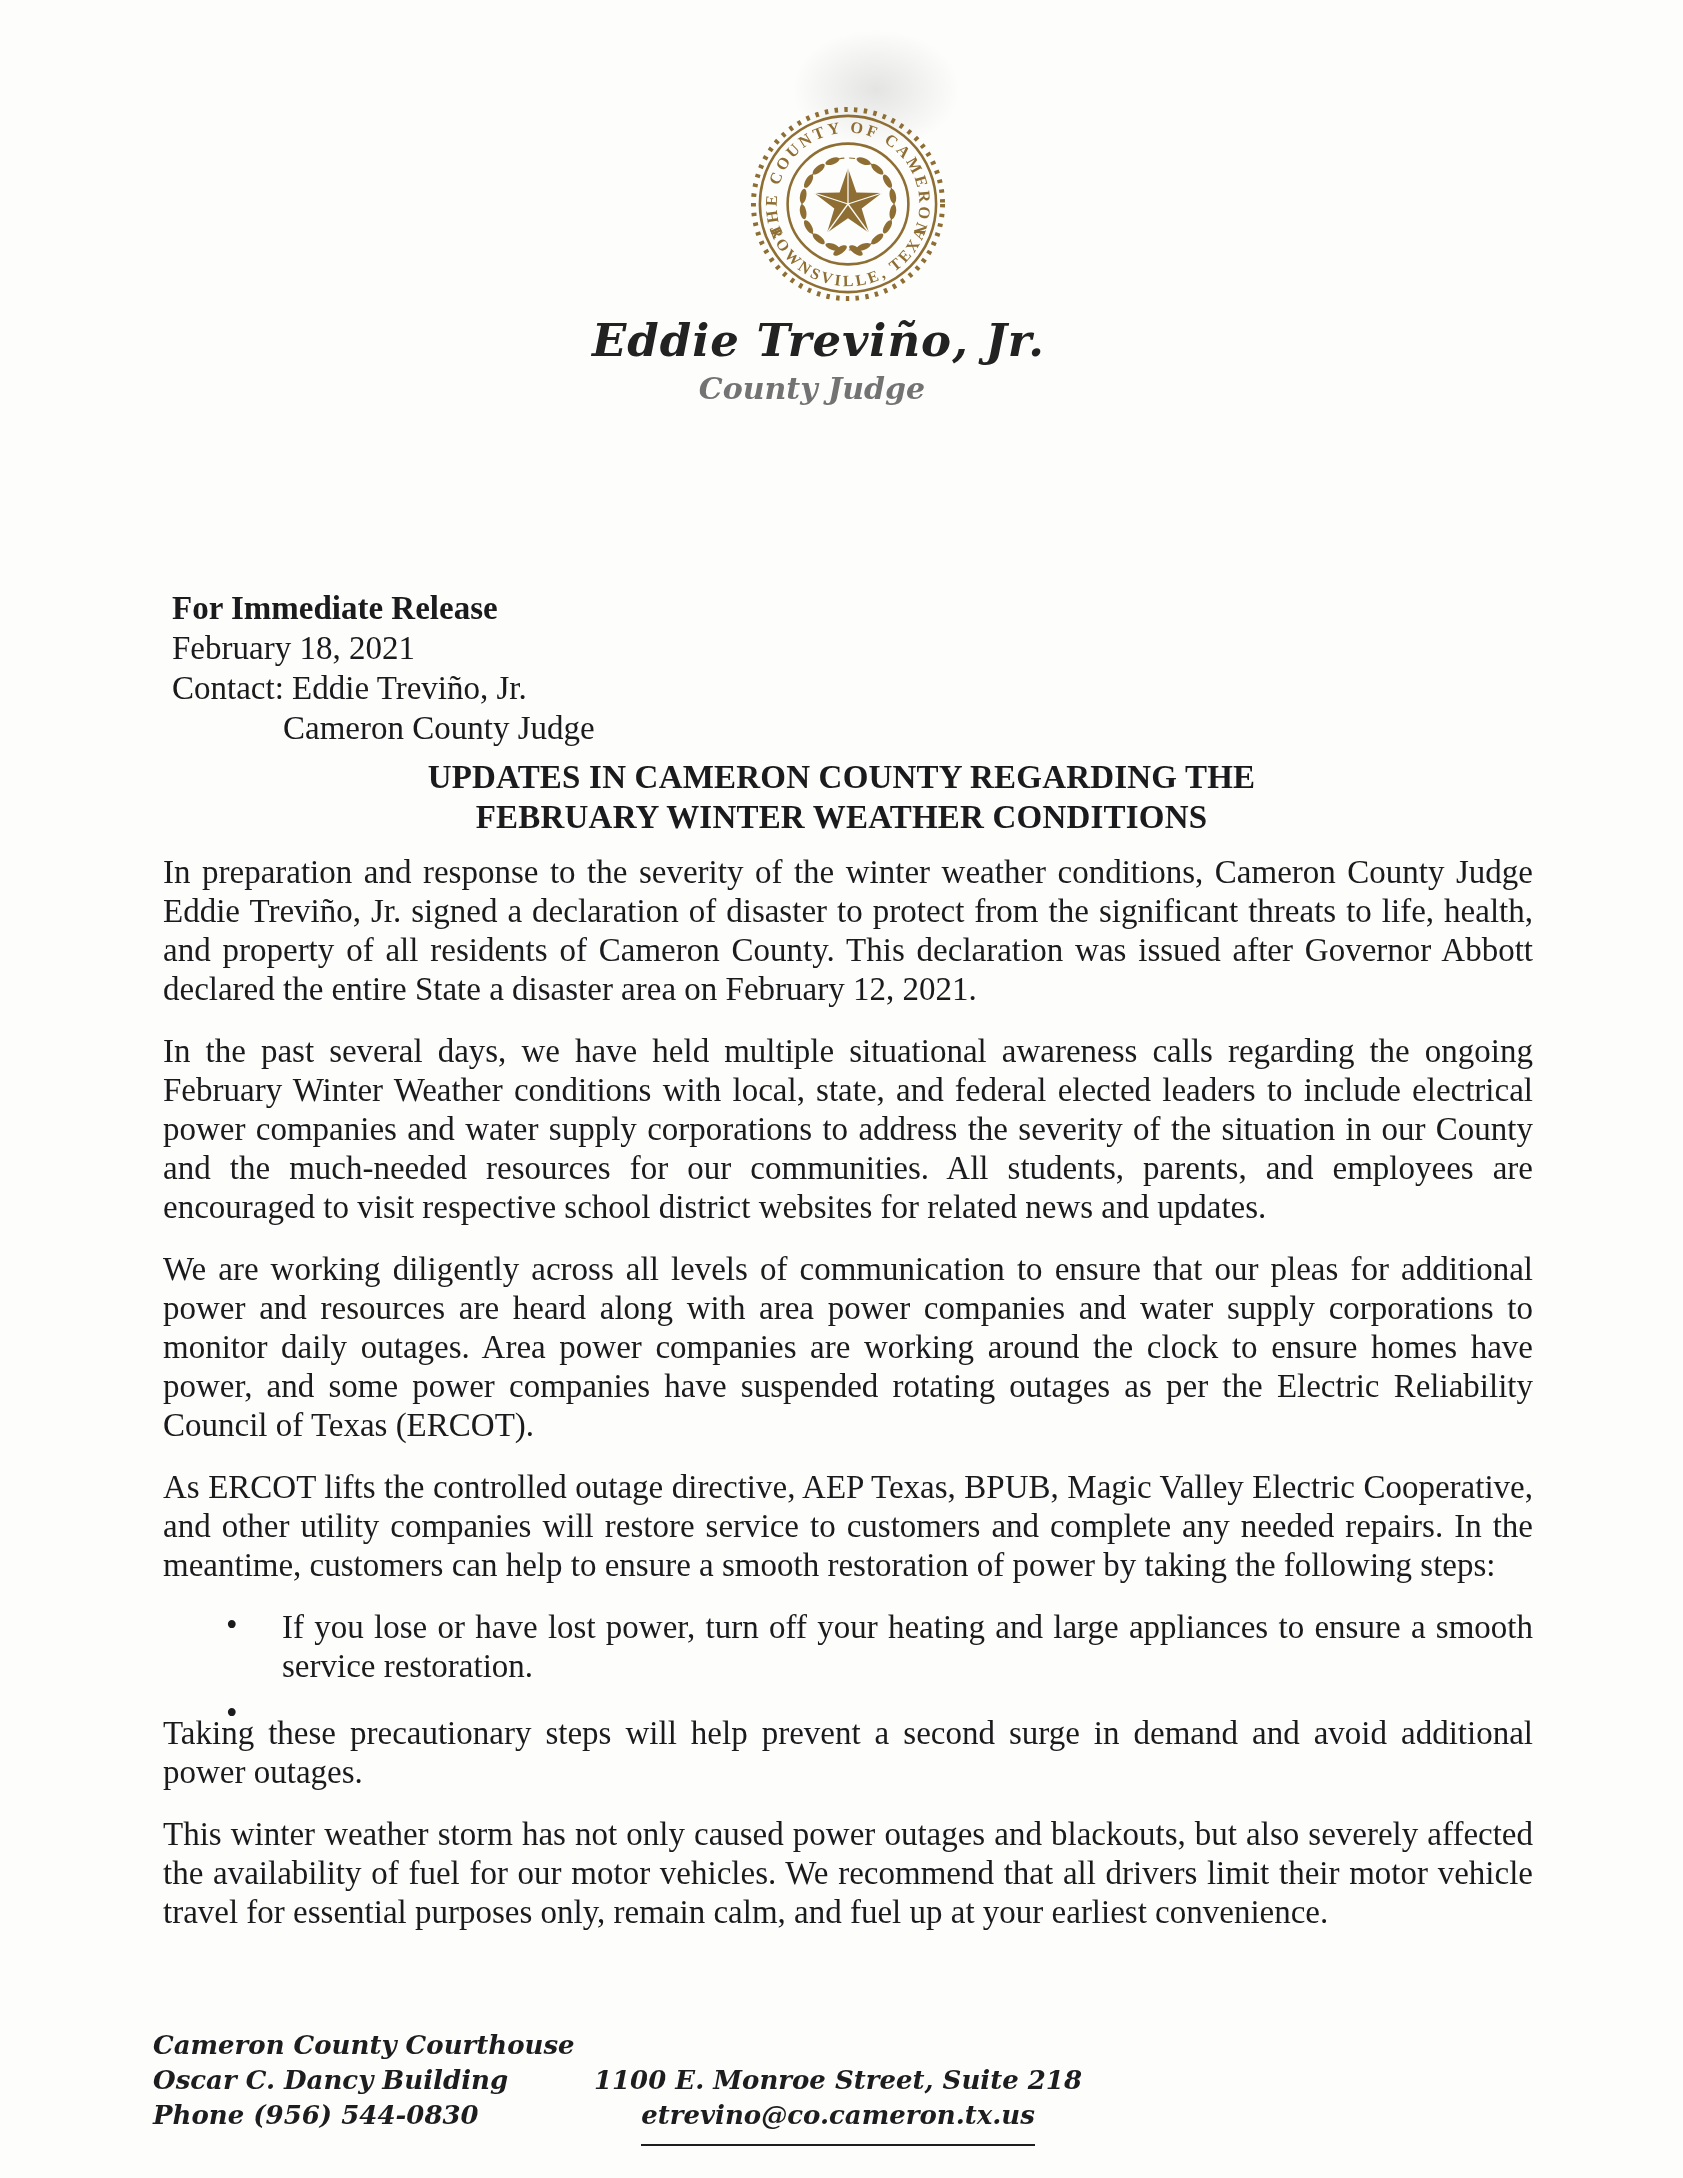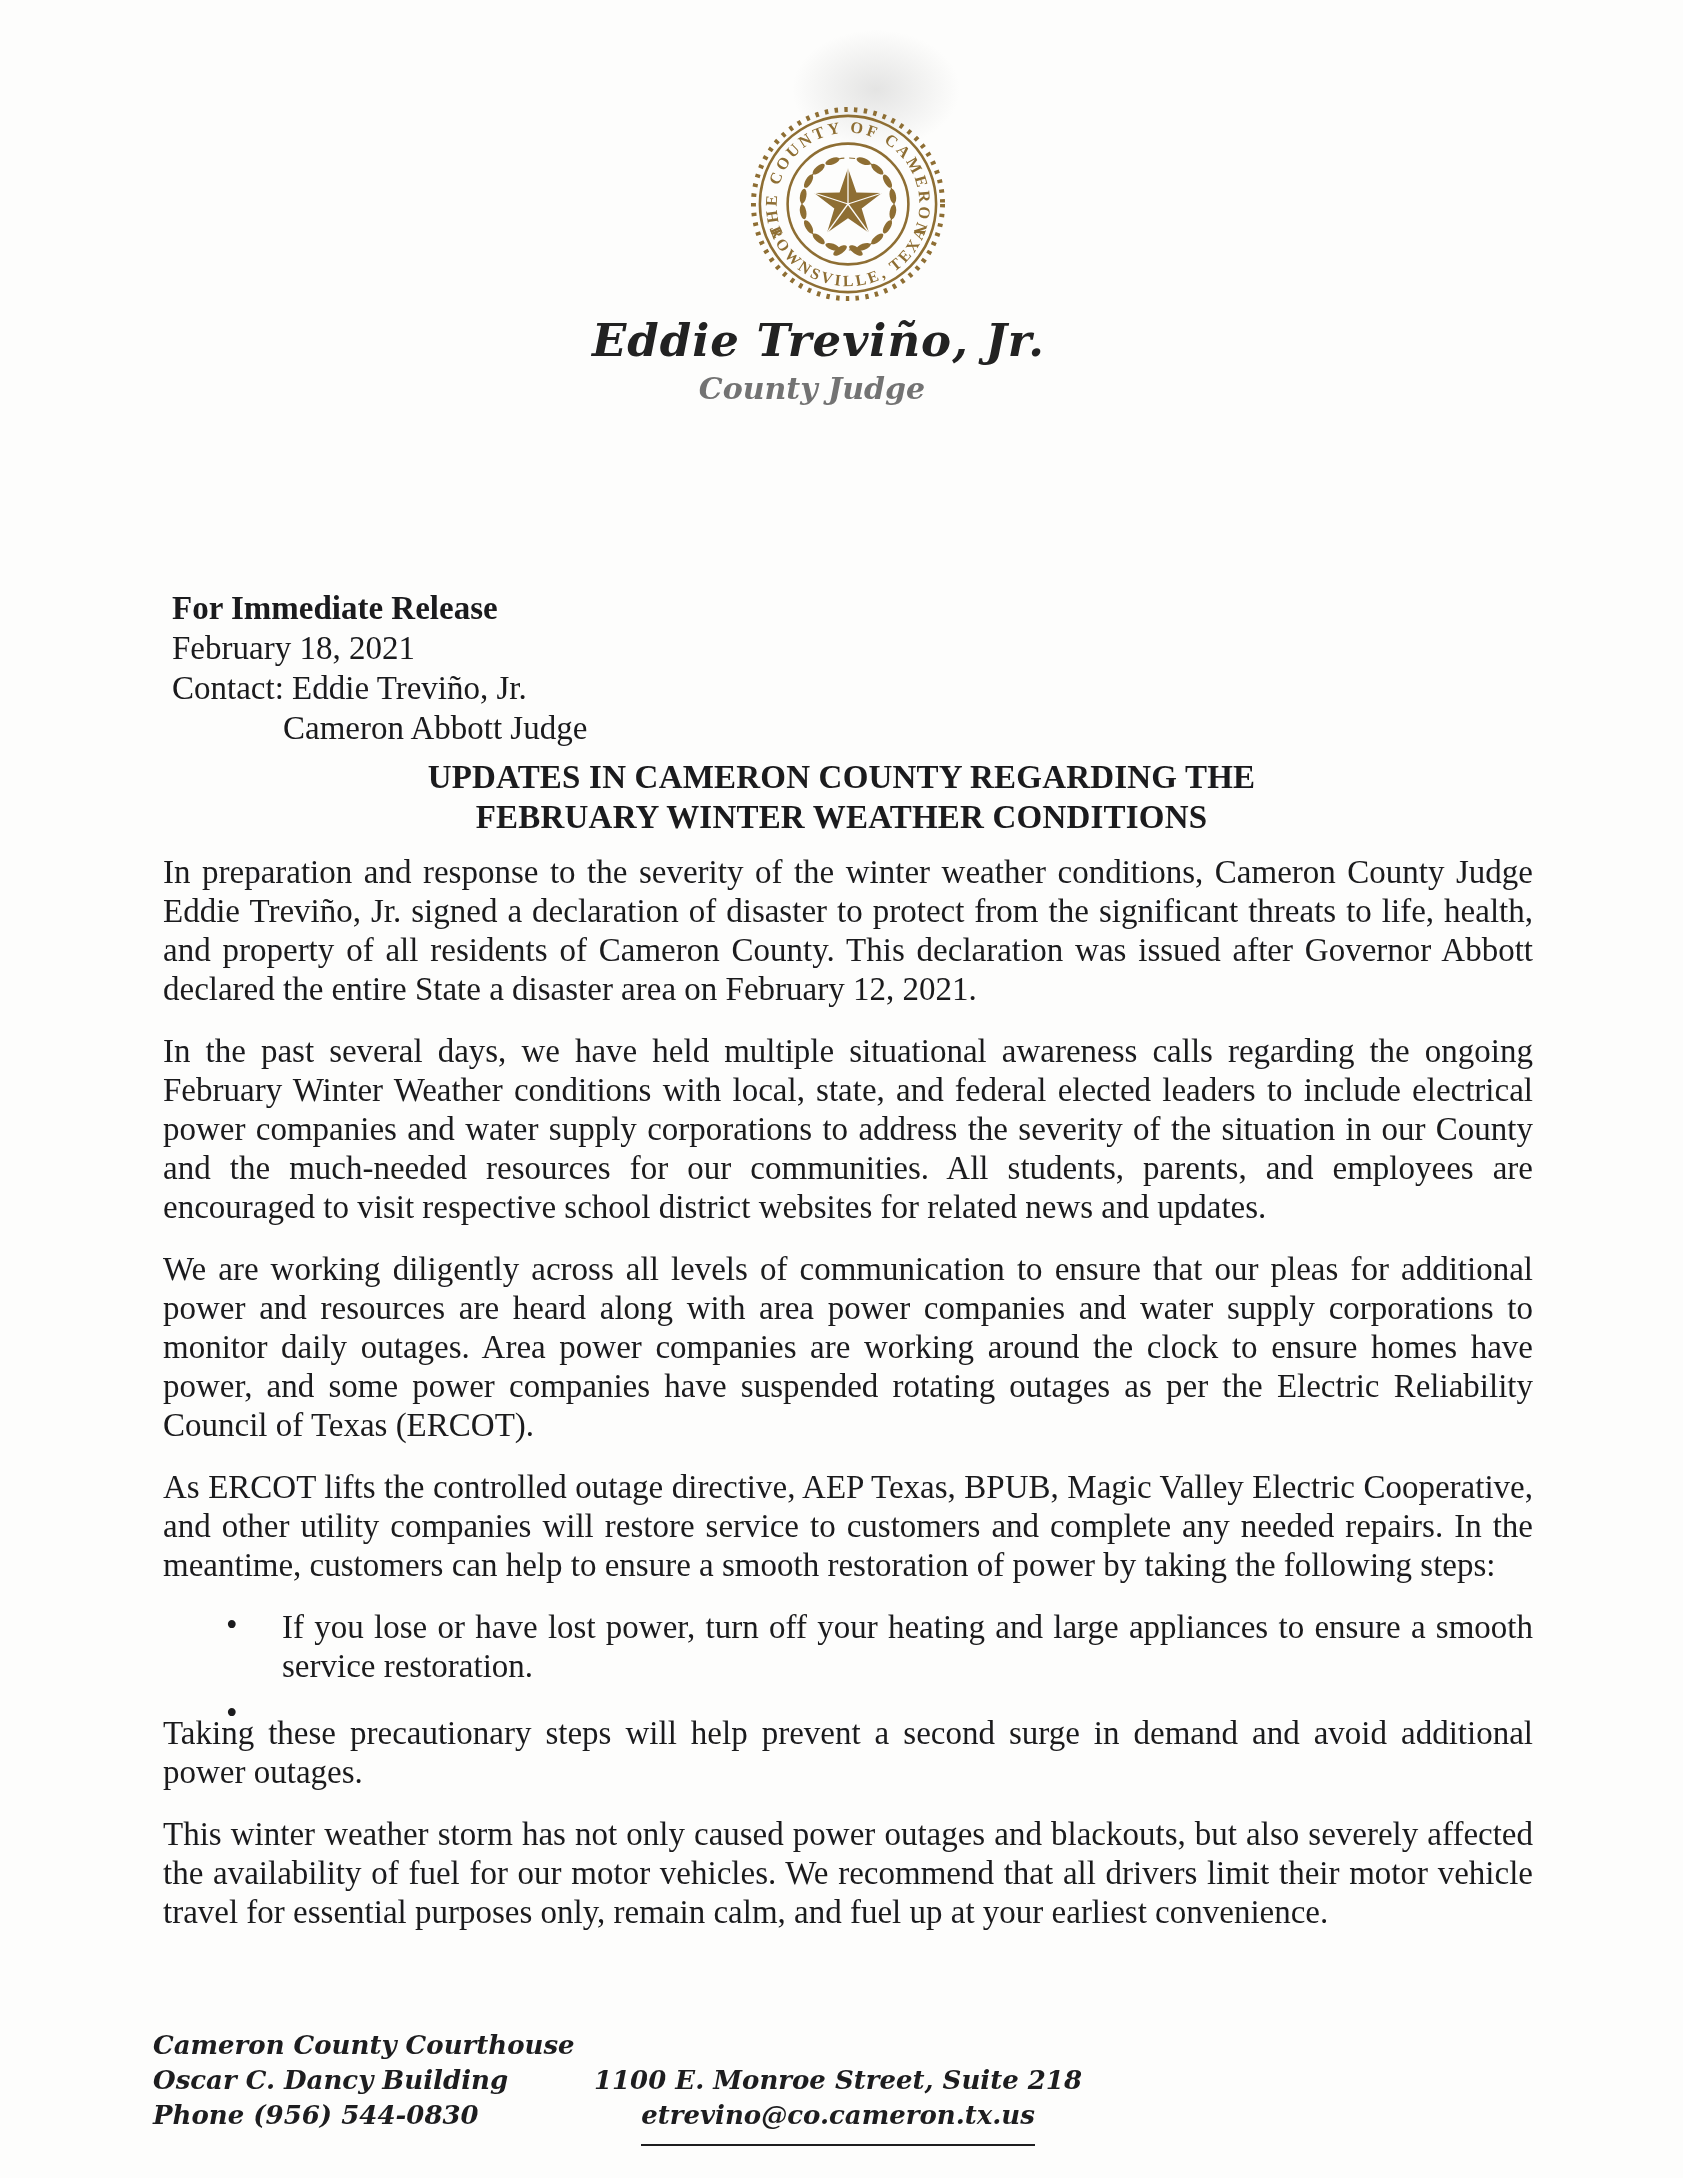--- a/index.html
+++ b/index.html
@@ -105,21 +105,21 @@
 
   <div class="name-block">
     <div class="official-name">Eddie Treviño, Jr.</div>
     <div class="official-title">County Judge</div>
   </div>
 
   <div class="release">
     <div class="bold">For Immediate Release</div>
     <div>February 18, 2021</div>
     <div>Contact: Eddie Treviño, Jr.</div>
-    <div class="indent">Cameron Abbott Judge</div>
+    <div class="indent">Cameron County Judge</div>
   </div>
 
   <div class="headline">
     <div>UPDATES IN CAMERON COUNTY REGARDING THE</div>
     <div>FEBRUARY WINTER WEATHER CONDITIONS</div>
   </div>
 
   <div class="body-copy">
     <p>In preparation and response to the severity of the winter weather conditions, Cameron County Judge Eddie Treviño, Jr. signed a declaration of disaster to protect from the significant threats to life, health, and property of all residents of Cameron County. This declaration was issued after Governor Abbott declared the entire State a disaster area on February 12, 2021.</p>
     <p>In the past several days, we have held multiple situational awareness calls regarding the ongoing February Winter Weather conditions with local, state, and federal elected leaders to include electrical power companies and water supply corporations to address the severity of the situation in our County and the much-needed resources for our communities. All students, parents, and employees are encouraged to visit respective school district websites for related news and updates.</p>

